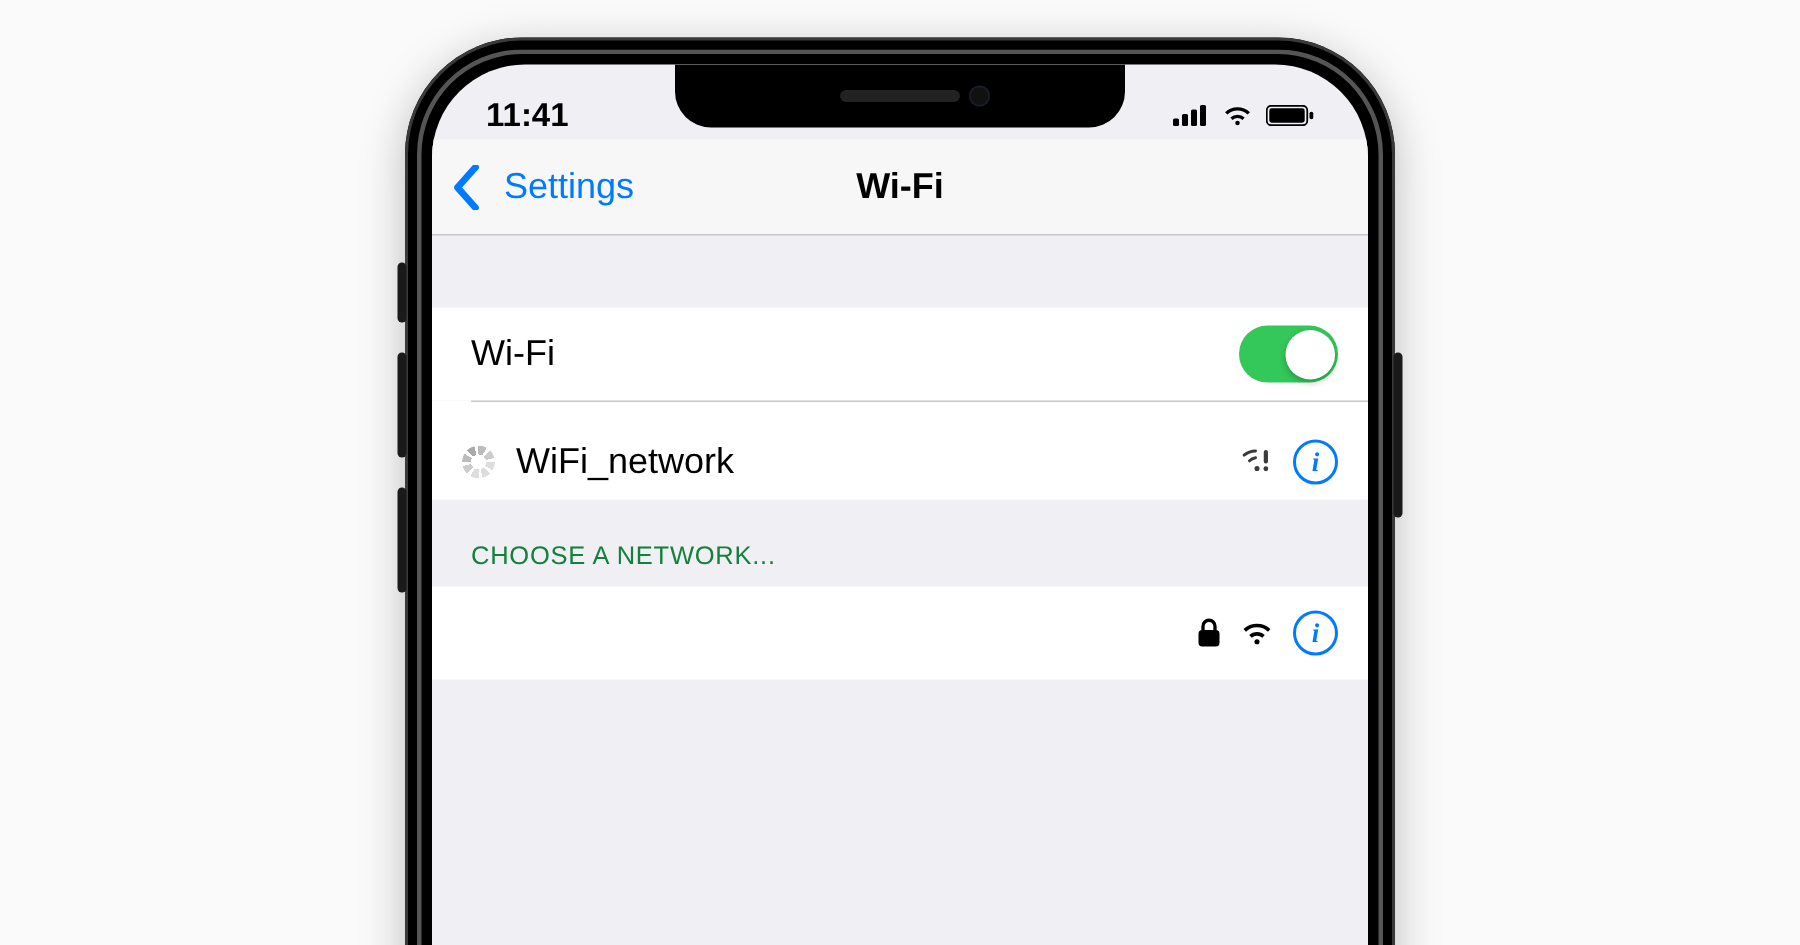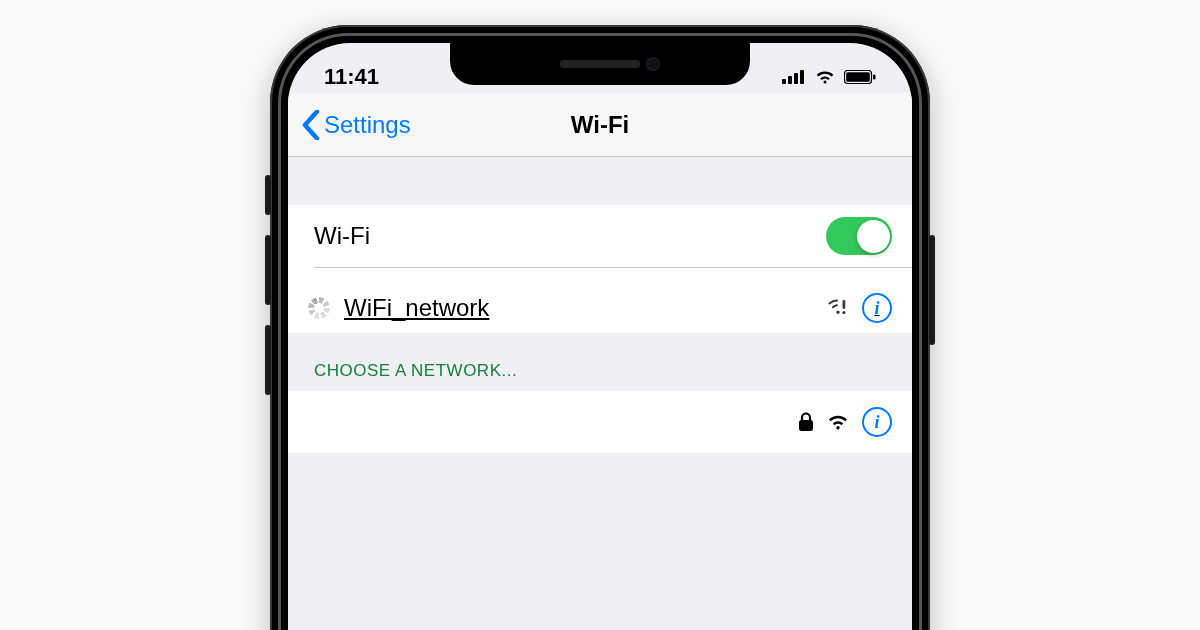--- a/index.html
+++ b/index.html
@@ -101,21 +101,21 @@
     border-bottom: 1px solid #c7c7cc;
     background: #f7f7f8;
   }
   .back {
     position: absolute;
     left: 14px;
     display: flex;
     align-items: center;
     color: #007aff;
     font-size: 24px;
-    gap: 4px;
+    gap: 16px;
   }
   .back svg { width:18px; height:30px; }
   .title {
     font-size: 24px;
     font-weight: 600;
     color: #000;
   }
 
   .section-gap { height: 48px; }
 
@@ -228,21 +228,21 @@
       <div class="title">Wi-Fi</div>
     </div>
 
     <div class="section-gap"></div>
 
     <div class="cell">
       <span class="cell-label">Wi-Fi</span>
       <div class="toggle"></div>
     </div>
 
-    <div class="cell hair" style="padding-top:26px;padding-bottom:10px;text-decoration:underline;">
+    <div class="cell hair" style="padding-top:26px;padding-bottom:10px;">
       <div class="spinner"></div>
       <div class="col">
         <span class="cell-label">WiFi_network</span>
       </div>
       <div class="trail">
         <svg width="24" height="22" viewBox="0 0 24 22">
           <path d="M12 17a1.7 1.7 0 100-3.4 1.7 1.7 0 000 3.4z" fill="#3a3a3a"></path>
           <path d="M7 10.2a7.3 7.3 0 014-2" fill="none" stroke="#3a3a3a" stroke-width="2" stroke-linecap="round"></path>
           <path d="M3.4 6.4A12.4 12.4 0 0111 3.6" fill="none" stroke="#3a3a3a" stroke-width="2" stroke-linecap="round"></path>
           <rect x="16.5" y="3" width="2.8" height="9" rx="1.4" fill="#3a3a3a"></rect>

